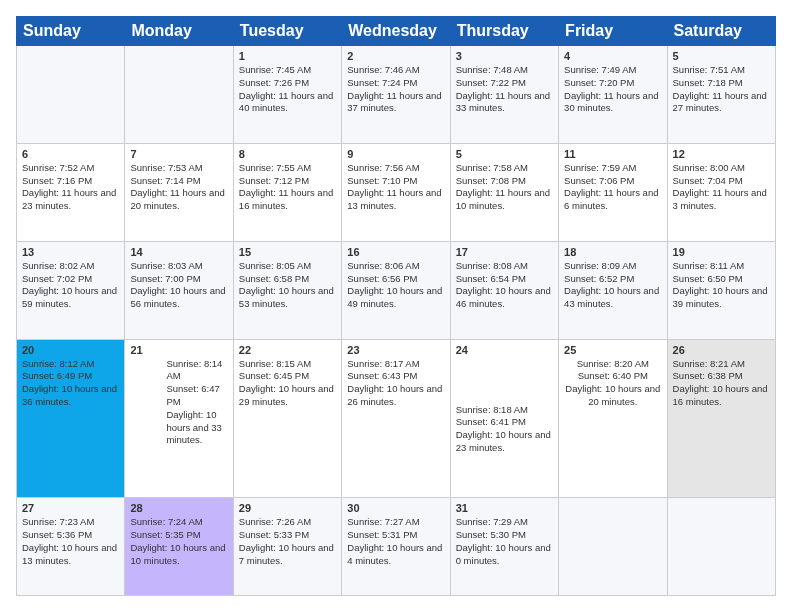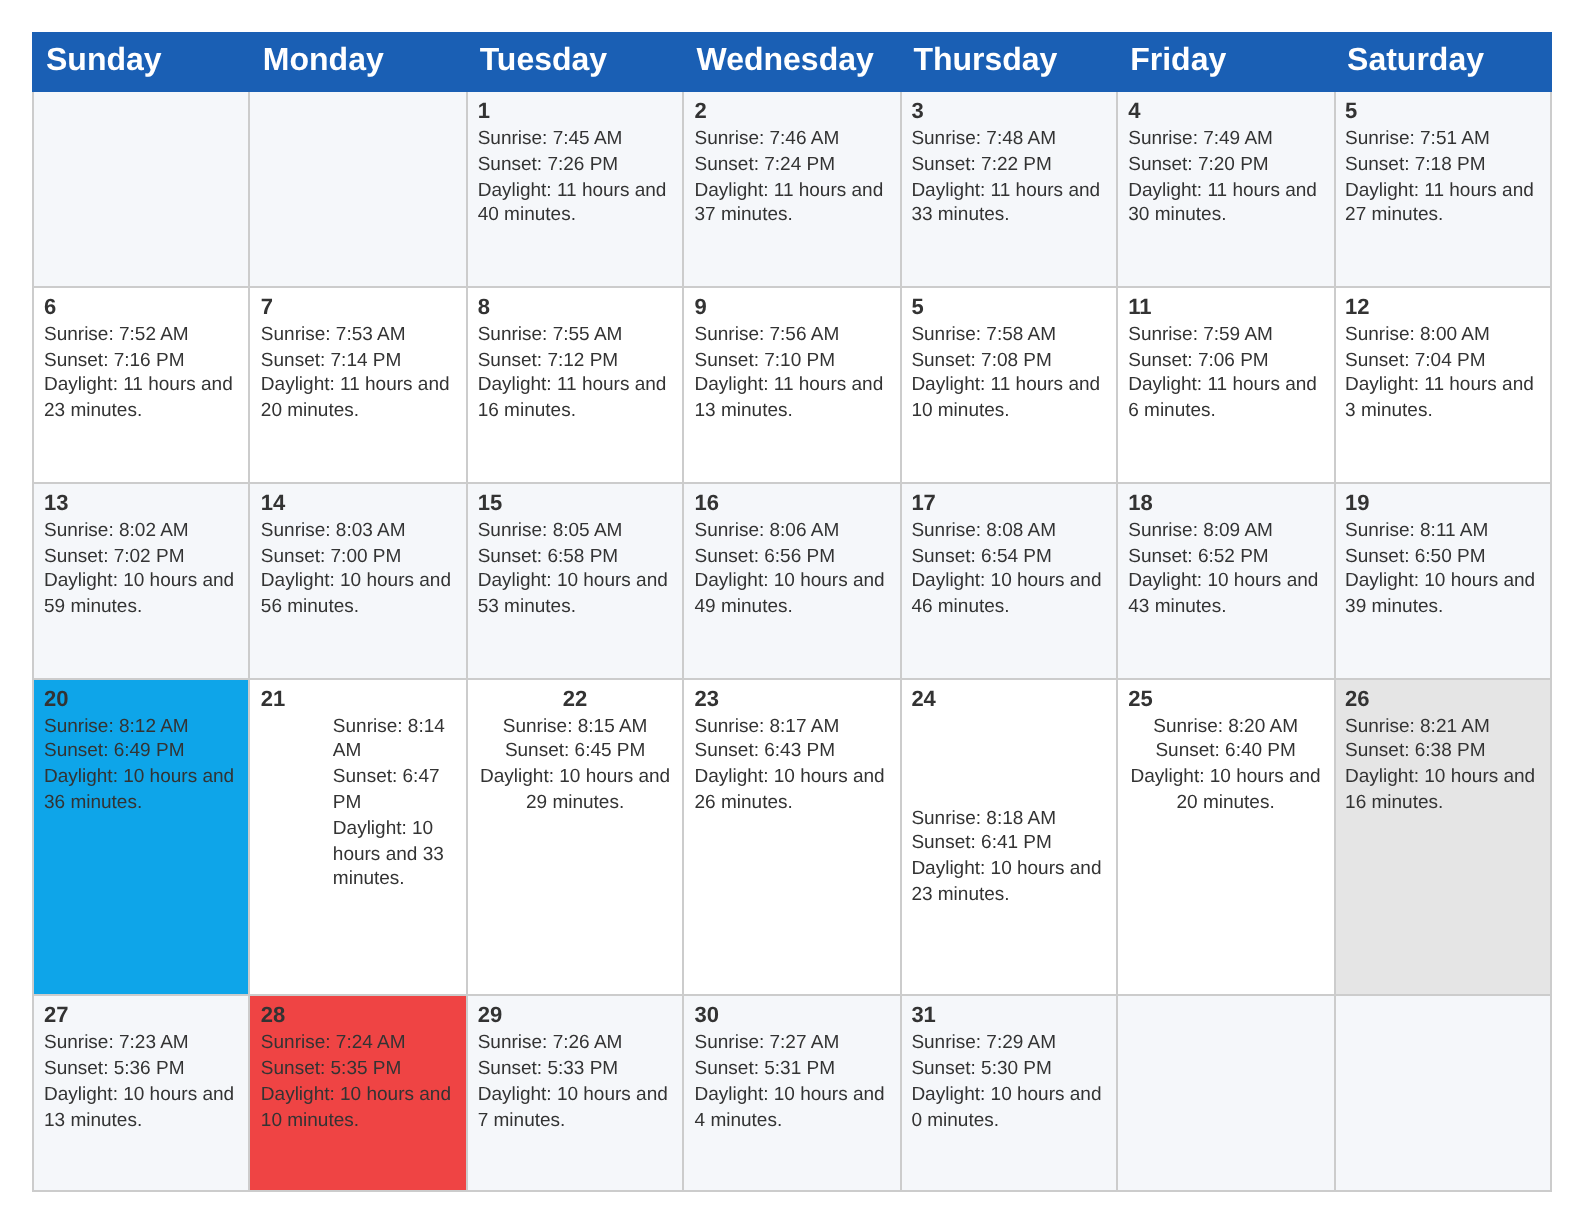--- a/index.html
+++ b/index.html
@@ -229,21 +229,21 @@
             <div class="day-info" style="white-space: pre-line;">Sunrise: 8:12 AM
 Sunset: 6:49 PM
 Daylight: 10 hours and 36 minutes.</div>
           </td>
           <td style="background: rgb(255, 255, 255);">
             <span class="day-number">21</span>
             <div class="day-info" style="white-space: pre-line; margin-left: 36px;">Sunrise: 8:14 AM
 Sunset: 6:47 PM
 Daylight: 10 hours and 33 minutes.</div>
           </td>
-          <td style="background: rgb(255, 255, 255); text-align: center;">
+          <td style="background: rgb(255, 255, 255);">
             <span class="day-number">22</span>
             <div class="day-info" style="white-space: pre-line;">Sunrise: 8:15 AM
 Sunset: 6:45 PM
 Daylight: 10 hours and 29 minutes.</div>
           </td>
           <td style="background: rgb(255, 255, 255);">
             <span class="day-number">23</span>
             <div class="day-info" style="white-space: pre-line;">Sunrise: 8:17 AM
 Sunset: 6:43 PM
 Daylight: 10 hours and 26 minutes.</div>
@@ -267,21 +267,21 @@
 Daylight: 10 hours and 16 minutes.</div>
           </td>
         </tr>
         <tr>
           <td style="background: rgb(245, 247, 250);">
             <span class="day-number">27</span>
             <div class="day-info" style="white-space: pre-line;">Sunrise: 7:23 AM
 Sunset: 5:36 PM
 Daylight: 10 hours and 13 minutes.</div>
           </td>
-          <td style="background: #ef4444;">
+          <td style="background: #c4b5fd;">
             <span class="day-number">28</span>
             <div class="day-info" style="white-space: pre-line;">Sunrise: 7:24 AM
 Sunset: 5:35 PM
 Daylight: 10 hours and 10 minutes.</div>
           </td>
           <td style="background: rgb(245, 247, 250);">
             <span class="day-number">29</span>
             <div class="day-info" style="white-space: pre-line;">Sunrise: 7:26 AM
 Sunset: 5:33 PM
 Daylight: 10 hours and 7 minutes.</div>

